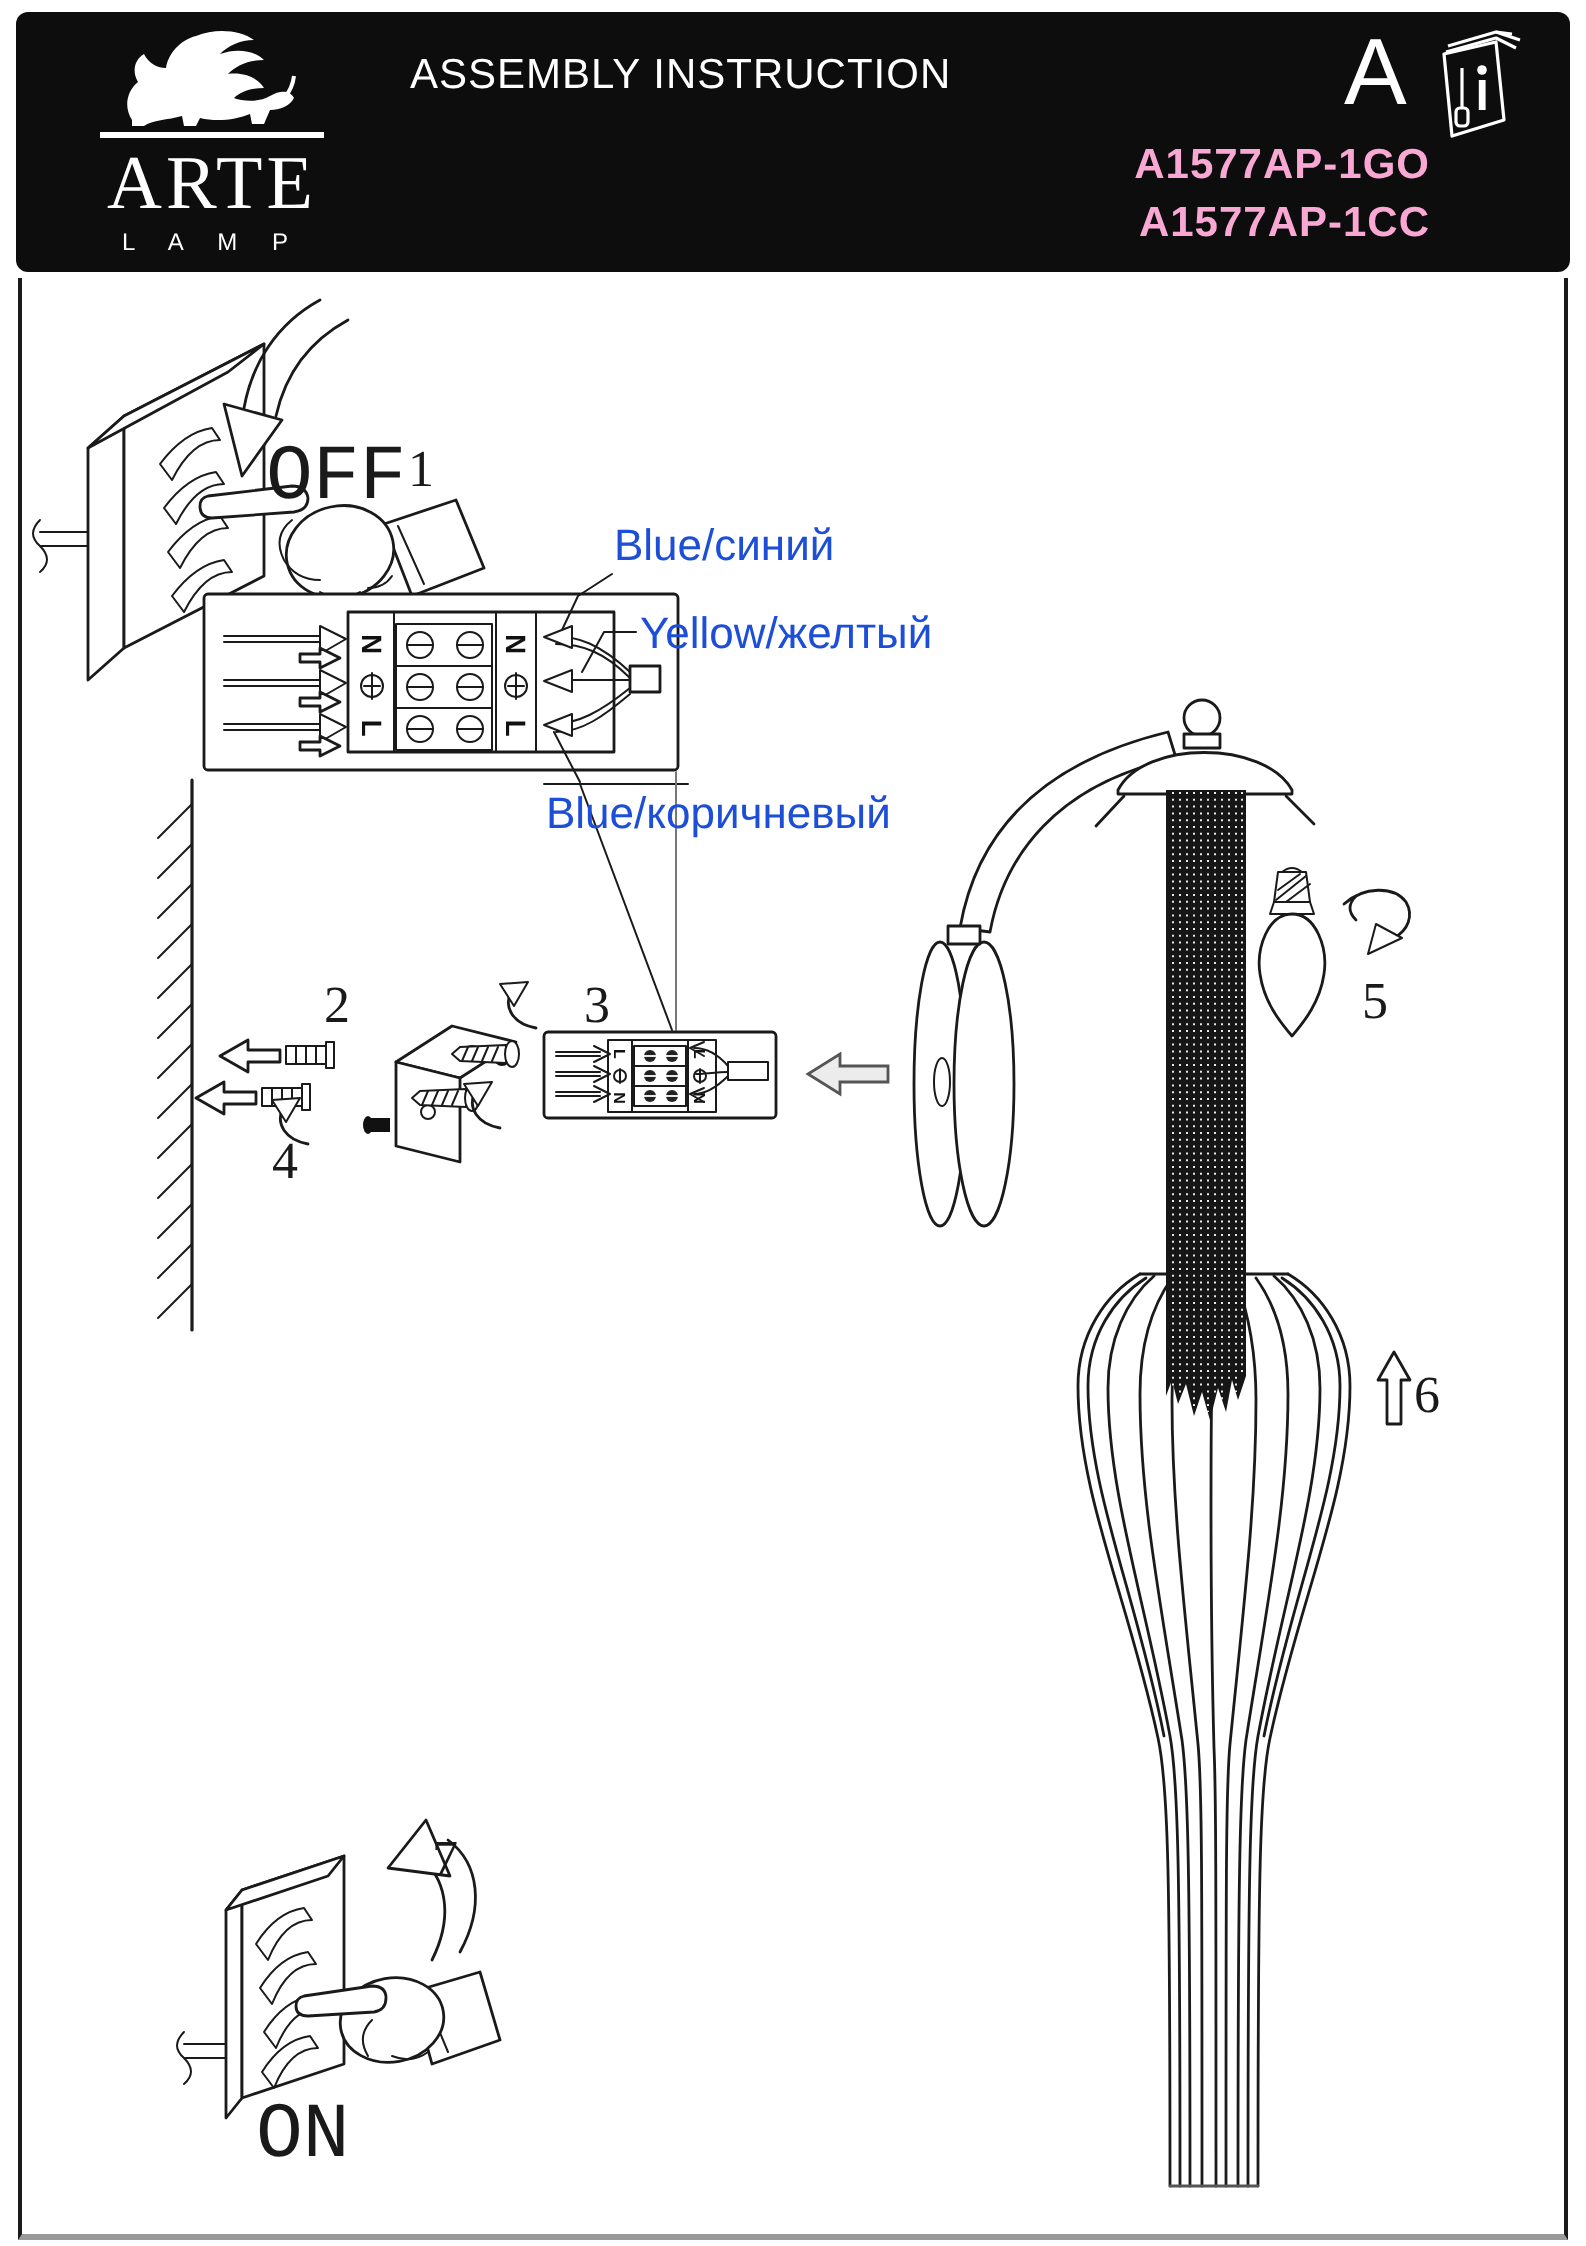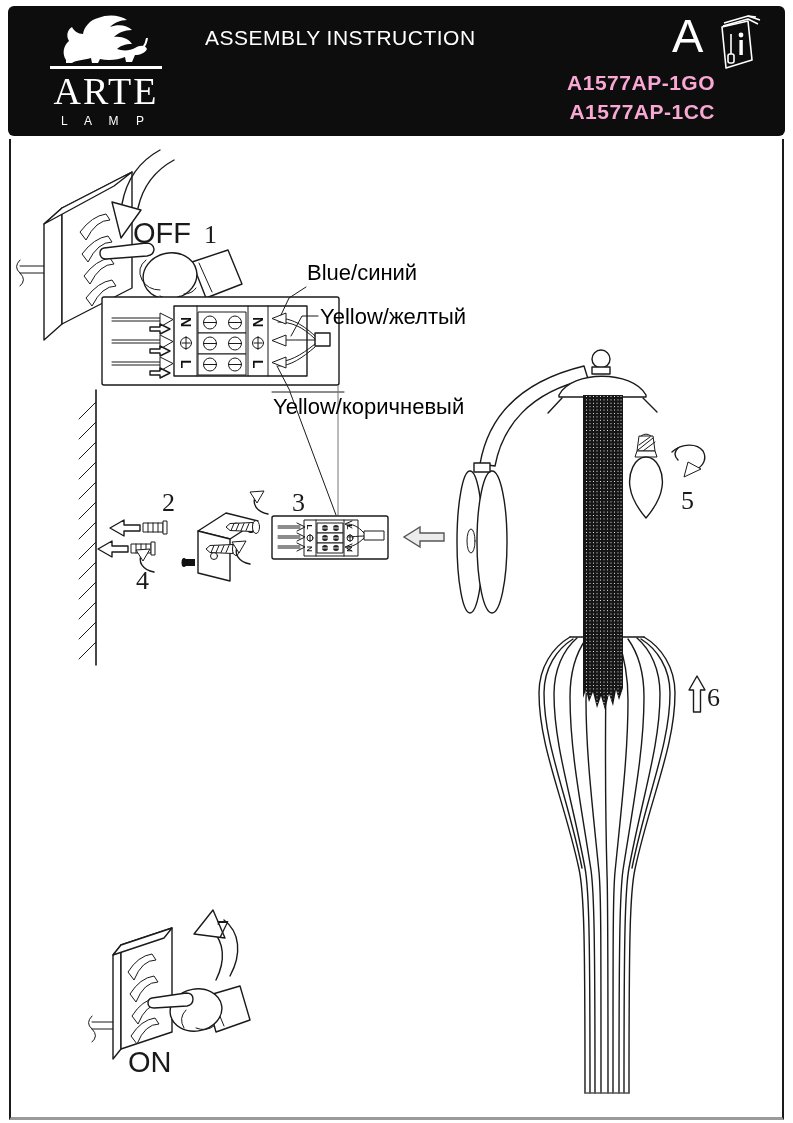--- a/index.html
+++ b/index.html
@@ -17,22 +17,22 @@
   #hdr .corner{position:absolute;left:664px;top:2px;color:#fff;font-size:47px;font-weight:400;}
   .logo{position:absolute;left:34px;top:4px;}
   .brandname{font-family:"Liberation Serif",serif;}
   
   #frame{position:absolute;left:9px;top:139px;width:771px;height:978px;
          border-left:2px solid #1a1a1a;border-right:2px solid #1a1a1a;
          border-bottom:3px solid #9a9a9a;}
   
   .lbl{position:absolute;white-space:nowrap;}
   .stepnum{font-family:"Liberation Serif",serif;font-size:26px;color:#1a1a1a;}
-  .switchlbl{font-family:Liberation Sans, sans-serif;font-size:29px;color:#1a1a1a;}
-  .wirelbl{font-size:22px;color:#000000;}
+  .switchlbl{font-family:Liberation Mono, monospace;font-size:39px;color:#1a1a1a;}
+  .wirelbl{font-size:22px;color:#1d4ed8;}
   svg{position:absolute;left:0;top:0;}
   .ln{fill:none;stroke:#1a1a1a;stroke-width:1.4;stroke-linecap:round;stroke-linejoin:round;}
   .wf{fill:#ffffff;stroke:#1a1a1a;stroke-width:1.4;stroke-linejoin:round;}
   .thin{stroke-width:1;}
   .gray{stroke:#777;}
   .tletter{font-family:"Liberation Sans",sans-serif;font-weight:700;fill:#111;}
 </style>
 </head>
 <body>
 
@@ -429,21 +429,21 @@
         <path class="ln thin" d="M196,1028 q10,4 18,-2"></path>
       </g>
     </g>
   </svg>
 
   <div class="lbl switchlbl" style="left:133px;top:217px;">OFF</div>
   <div class="lbl stepnum" style="left:204px;top:220px;">1</div>
 
   <div class="lbl wirelbl" style="left:307px;top:260px;">Blue/синий</div>
   <div class="lbl wirelbl" style="left:320px;top:304px;">Yellow/желтый</div>
-  <div class="lbl wirelbl" style="left:273px;top:394px;">Yellow/коричневый</div>
+  <div class="lbl wirelbl" style="left:273px;top:394px;">Blue/коричневый</div>
 
   <div class="lbl stepnum" style="left:162px;top:488px;">2</div>
   <div class="lbl stepnum" style="left:292px;top:488px;">3</div>
   <div class="lbl stepnum" style="left:136px;top:566px;">4</div>
   <div class="lbl stepnum" style="left:681px;top:486px;">5</div>
   <div class="lbl stepnum" style="left:707px;top:683px;">6</div>
   <div class="lbl stepnum" style="left:216px;top:915px;">7</div>
 
   <div class="lbl switchlbl" style="left:128px;top:1046px;">ON</div>
 </div>

